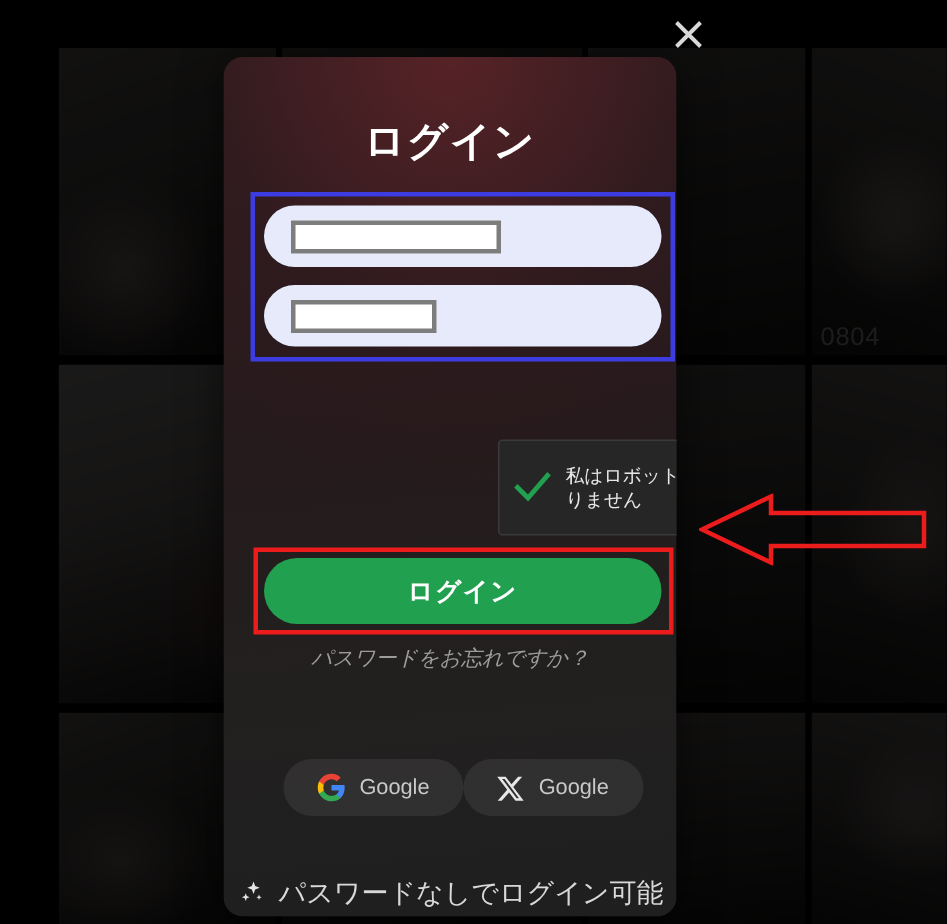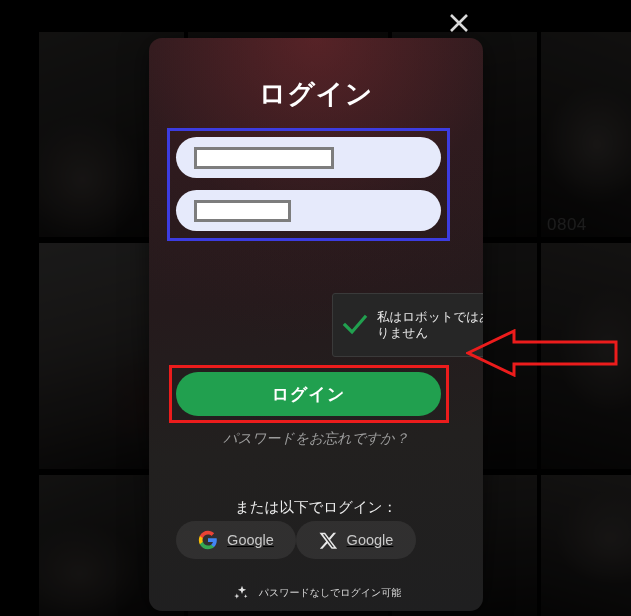--- a/index.html
+++ b/index.html
@@ -89,21 +89,21 @@
     cursor: pointer;
     z-index: 40;
   }
   #close-btn svg { display:block; }
 
   
   #login-modal {
     position: absolute;
     left: 149px;
     top: 38px;
-    width: 334px;
+    width: 302px;
     height: 573px;
     border-radius: 13px 13px 13px 13px;
     background:
       radial-gradient(120% 70% at 50% 0%, rgba(120,40,45,0.55) 0%, rgba(60,25,30,0.25) 45%, rgba(0,0,0,0) 75%),
       linear-gradient(175deg, #2e1c1f 0%, #2a1b1e 22%, #251a1c 45%, #22201f 70%, #1f1f20 100%);
     overflow: hidden;
     z-index: 30;
     box-shadow: 0 6px 28px rgba(0,0,0,.55);
   }
 
@@ -234,26 +234,25 @@
     width: 100%;
     text-align: center;
     color: #ededed;
     font-size: 14.5px;
     z-index: 6;
   }
 
   #social-row {
     position: absolute;
     left: 27px;
-    top: 483px;
+    top: 468px;
     width: 265px;
     display: flex;
-    justify-content: flex-start;
-    z-index: 6;
-    text-decoration: underline;
+    justify-content: center;
+    z-index: 6;
   }
   .social-btn {
     width: 120px;
     height: 38px;
     border-radius: 19px;
     background: rgba(255,255,255,0.075);
     display: flex;
     align-items: center;
     justify-content: center;
     gap: 9px;
@@ -272,21 +271,21 @@
     width: 100%;
     display: flex;
     align-items: center;
     justify-content: center;
     gap: 8px;
     z-index: 6;
     cursor: pointer;
   }
   #passwordless .pl-text {
     color: #d8d8d8;
-    font-size: 10px;
+    font-size: 18px;
     text-align: right;
   }
 
   
   #pointer-arrow {
     position: absolute;
     left: 466px;
     top: 329px;
     width: 152px;
     height: 48px;
@@ -387,21 +386,20 @@
     <div class="rc-label">私はロボットではありません</div>
 
   </div>
 
   <div id="submit-highlight"></div>
 
   <button id="login-submit">ログイン</button>
 
   <div id="forgot-password">パスワードをお忘れですか？</div>
 
-  <div id="alt-login-label">または以下でログイン：</div>
 
   <div id="social-row">
     <div class="social-btn">
       <svg width="20" height="20" viewBox="0 0 48 48">
         <path fill="#4285F4" d="M45.1 24.5c0-1.6-.1-3.2-.4-4.7H24v8.9h11.8c-.5 2.7-2.1 5-4.4 6.6v5.5h7.1c4.2-3.8 6.6-9.5 6.6-16.3z"></path>
         <path fill="#34A853" d="M24 46c6 0 11-2 14.6-5.3l-7.1-5.5c-2 1.3-4.5 2.1-7.5 2.1-5.8 0-10.7-3.9-12.4-9.1H4.3v5.7C7.9 41.1 15.4 46 24 46z"></path>
         <path fill="#FBBC05" d="M11.6 28.2c-.5-1.3-.7-2.7-.7-4.2s.3-2.9.7-4.2v-5.7H4.3C2.8 17 2 20.4 2 24s.8 7 2.3 9.9l7.3-5.7z"></path>
         <path fill="#EA4335" d="M24 10.8c3.3 0 6.2 1.1 8.5 3.3l6.3-6.3C35 4.3 30 2 24 2 15.4 2 7.9 6.9 4.3 14.1l7.3 5.7c1.7-5.2 6.6-9 12.4-9z"></path>
       </svg>
       <span class="lbl">Google</span>

